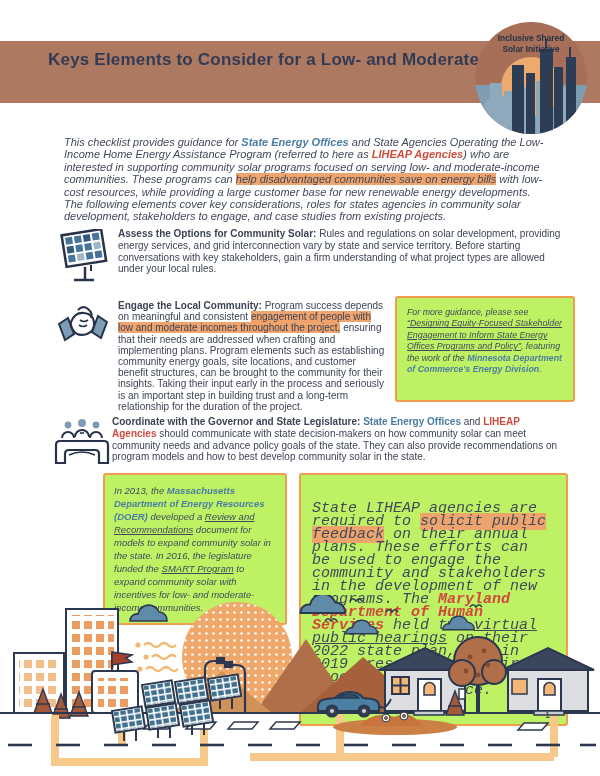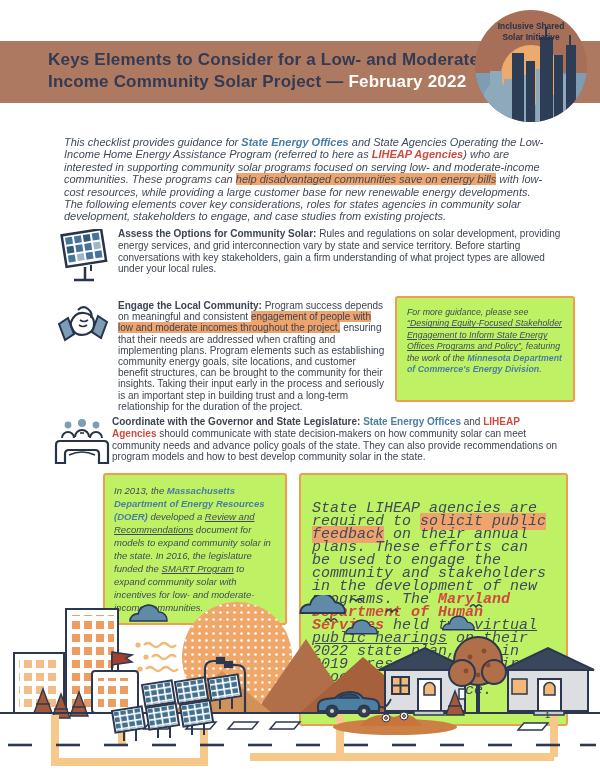--- a/index.html
+++ b/index.html
@@ -4,21 +4,21 @@
 <style>
   html,body{margin:0;padding:0;background:#e9e9e9;}
   .page{
     position:relative;width:600px;height:776px;background:#ffffff;
     font-family:"Liberation Sans",sans-serif;color:#3e4554;overflow:hidden;
     margin:0 auto;
   }
   .header-bar{position:absolute;left:0;top:41px;width:600px;height:62px;background:#ae7961;}
   .title{position:absolute;left:48px;top:8px;font-size:17px;font-weight:bold;line-height:22px;color:#323a54;letter-spacing:.2px;}
   .title .date{color:#ffffff;}
-  .badge{position:absolute;left:474px;top:9px;width:114px;height:114px;}
+  .badge{position:absolute;left:474px;top:21px;width:114px;height:114px;}
   .intro{position:absolute;left:64px;top:112px;width:488px;font-size:11px;line-height:12.4px;font-style:italic;color:#414a5a;margin-top:24px;}
   .stage-heading{position:absolute;left:47px;top:205px;font-size:15px;font-weight:bold;color:#b5634a;}
   .sec-text{position:absolute;font-size:10px;line-height:11.8px;color:#3c4454;}
   .sec1{left:118px;top:228px;width:446px;}
   .sec2{left:118px;top:300px;width:270px;line-height:11.2px;}
   .sec3{left:112px;top:416px;width:452px;}
   .icon{position:absolute;}
   .i1{left:60px;top:229px;}
   .i2{left:56px;top:298px;}
   .i3{left:53px;top:419px;}
@@ -38,21 +38,20 @@
   .page-number{position:absolute;left:545px;top:709px;font-size:9.5px;color:#333a47;}
 </style>
 </head>
 <body>
 
 <div class="page">
 
   <div class="header-bar">
     <div class="title">
       <div>Keys Elements to Consider for a Low- and Moderate-</div>
-      <div><span>Income Community Solar Project — </span><span class="date">February 2022</span></div>
     </div>
   </div>
 
   <div class="badge">
     <svg width="114" height="114" viewBox="0 0 114 114">
       <defs>
           <clipPath id="bclip">
             <circle cx="57" cy="57" r="56"></circle>
           </clipPath>
         </defs>

